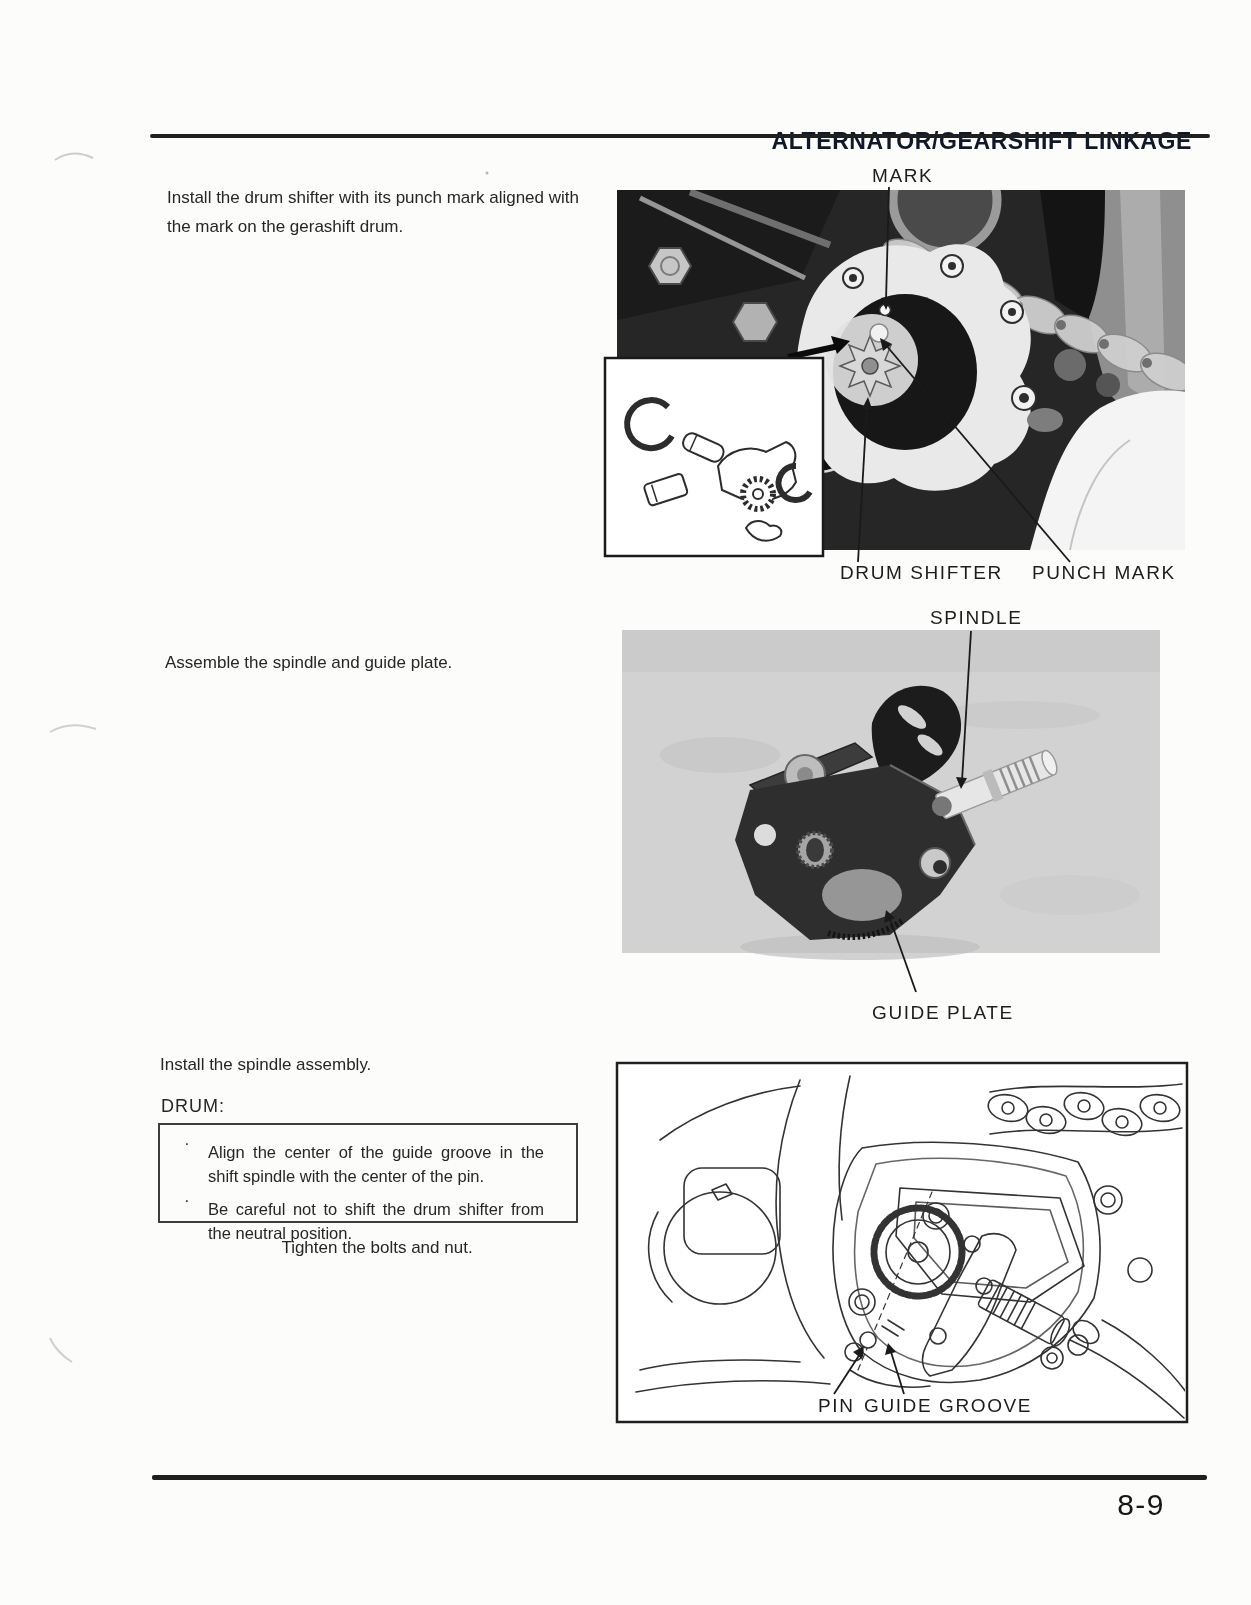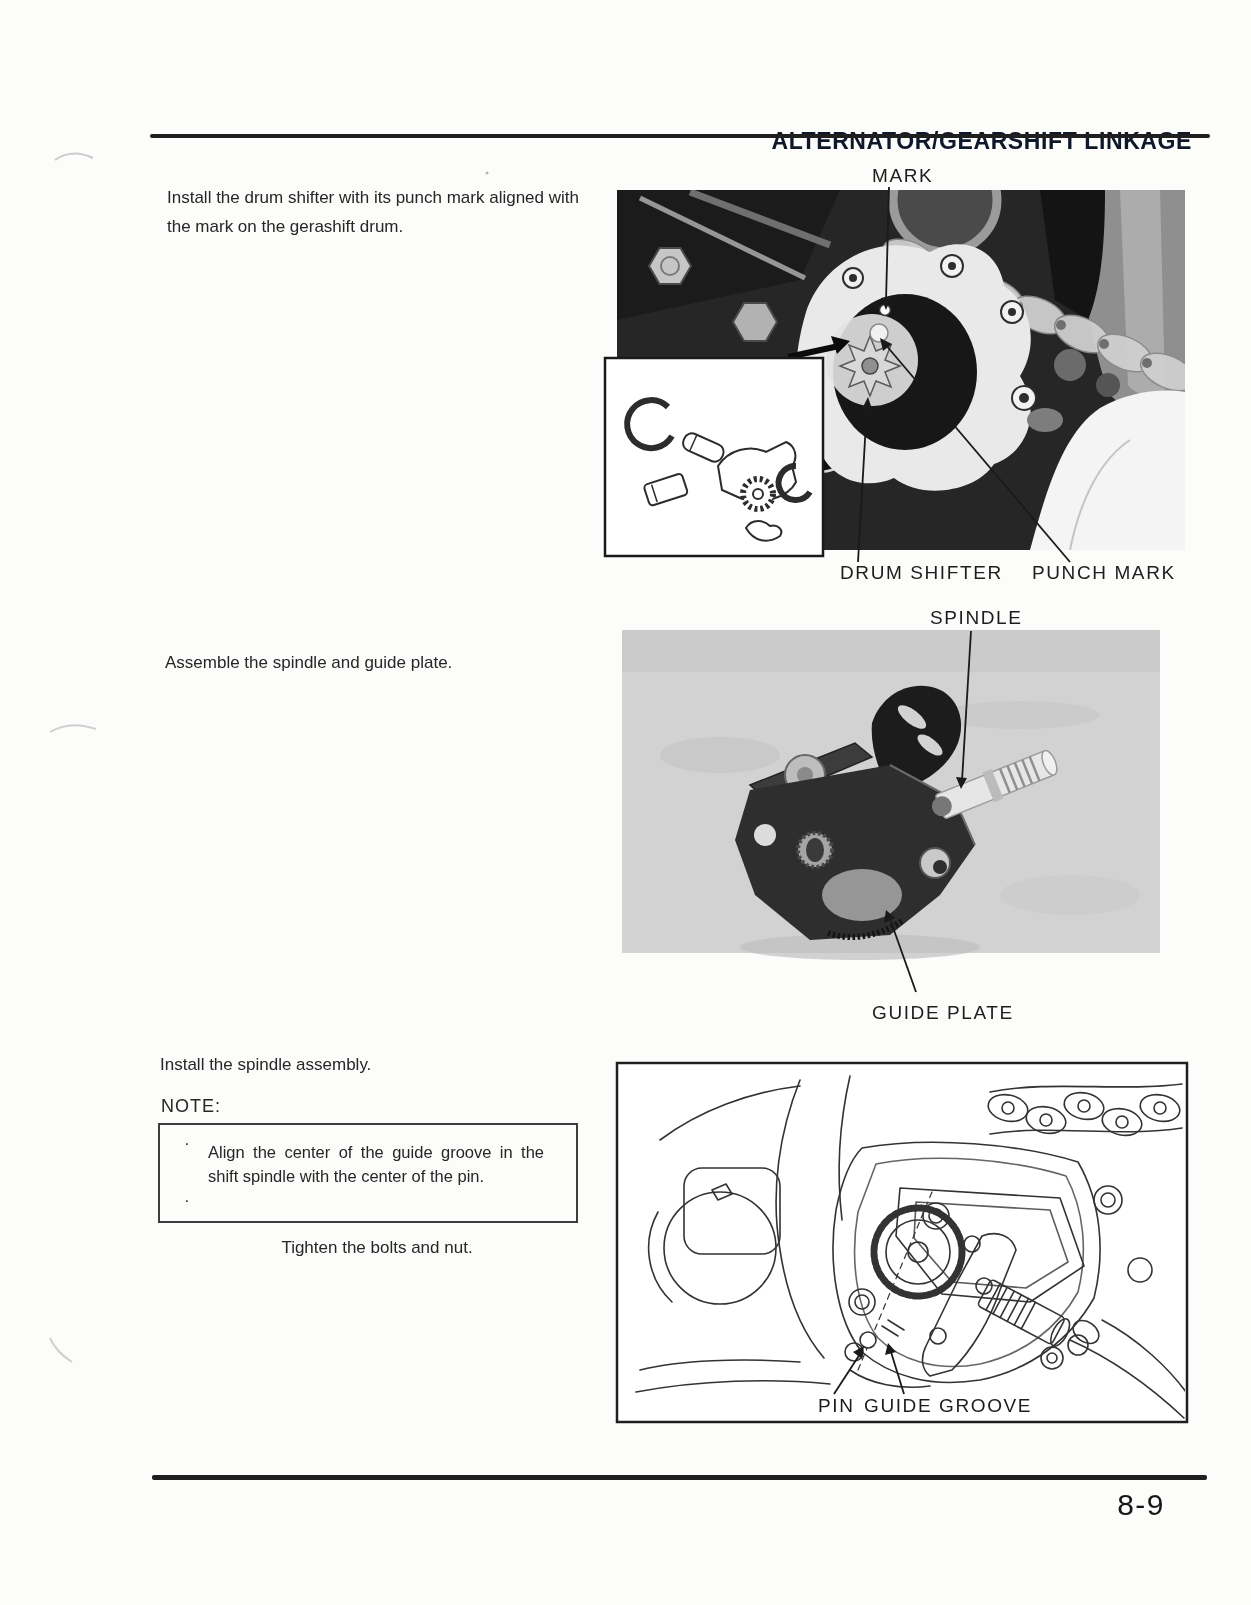--- a/index.html
+++ b/index.html
@@ -49,29 +49,30 @@
 
 <div class="abs header-title" style="right:59px;top:101px;">ALTERNATOR/GEARSHIFT LINKAGE</div>
 <div class="abs rule" style="left:150px;top:134px;width:1060px;height:4px;"></div>
 
 <div class="abs body-text" style="left:167px;top:183px;width:412px;">Install the drum shifter with its punch mark aligned with the mark on the gerashift drum.</div>
 
 <div class="abs body-text" style="left:165px;top:648px;width:430px;text-align:left;">Assemble the spindle and guide plate.</div>
 
 <div class="abs body-text" style="left:160px;top:1050px;width:430px;text-align:left;">Install the spindle assembly.</div>
 
-<div class="abs note-label" style="left:161px;top:1096px;">NOTE:</div>
+<div class="abs note-label" style="left:161px;top:1096px;">DRUM:</div>
 
 <div class="abs note-box" style="left:158px;top:1123px;width:420px;height:100px;">
   <div class="note-item">
     <span class="note-bullet">·</span>
     <span class="note-text">Align the center of the guide groove in the shift spindle with the center of the pin.</span>
   </div>
   <div class="note-item">
     <span class="note-bullet">·</span>
+    <span class="note-text">Be careful not to shift the drum shifter from the neutral position.</span>
   </div>
 </div>
 
 <div class="abs body-text" style="left:162px;top:1233px;width:430px;text-align:center;">Tighten the bolts and nut.</div>
 
 <svg class="abs" style="left:600px;top:160px;" width="600" height="430" viewBox="0 0 600 430">
   <defs>
     <clipPath id="ph1">
         <rect x="17" y="30" width="568" height="360"></rect>
       </clipPath>

